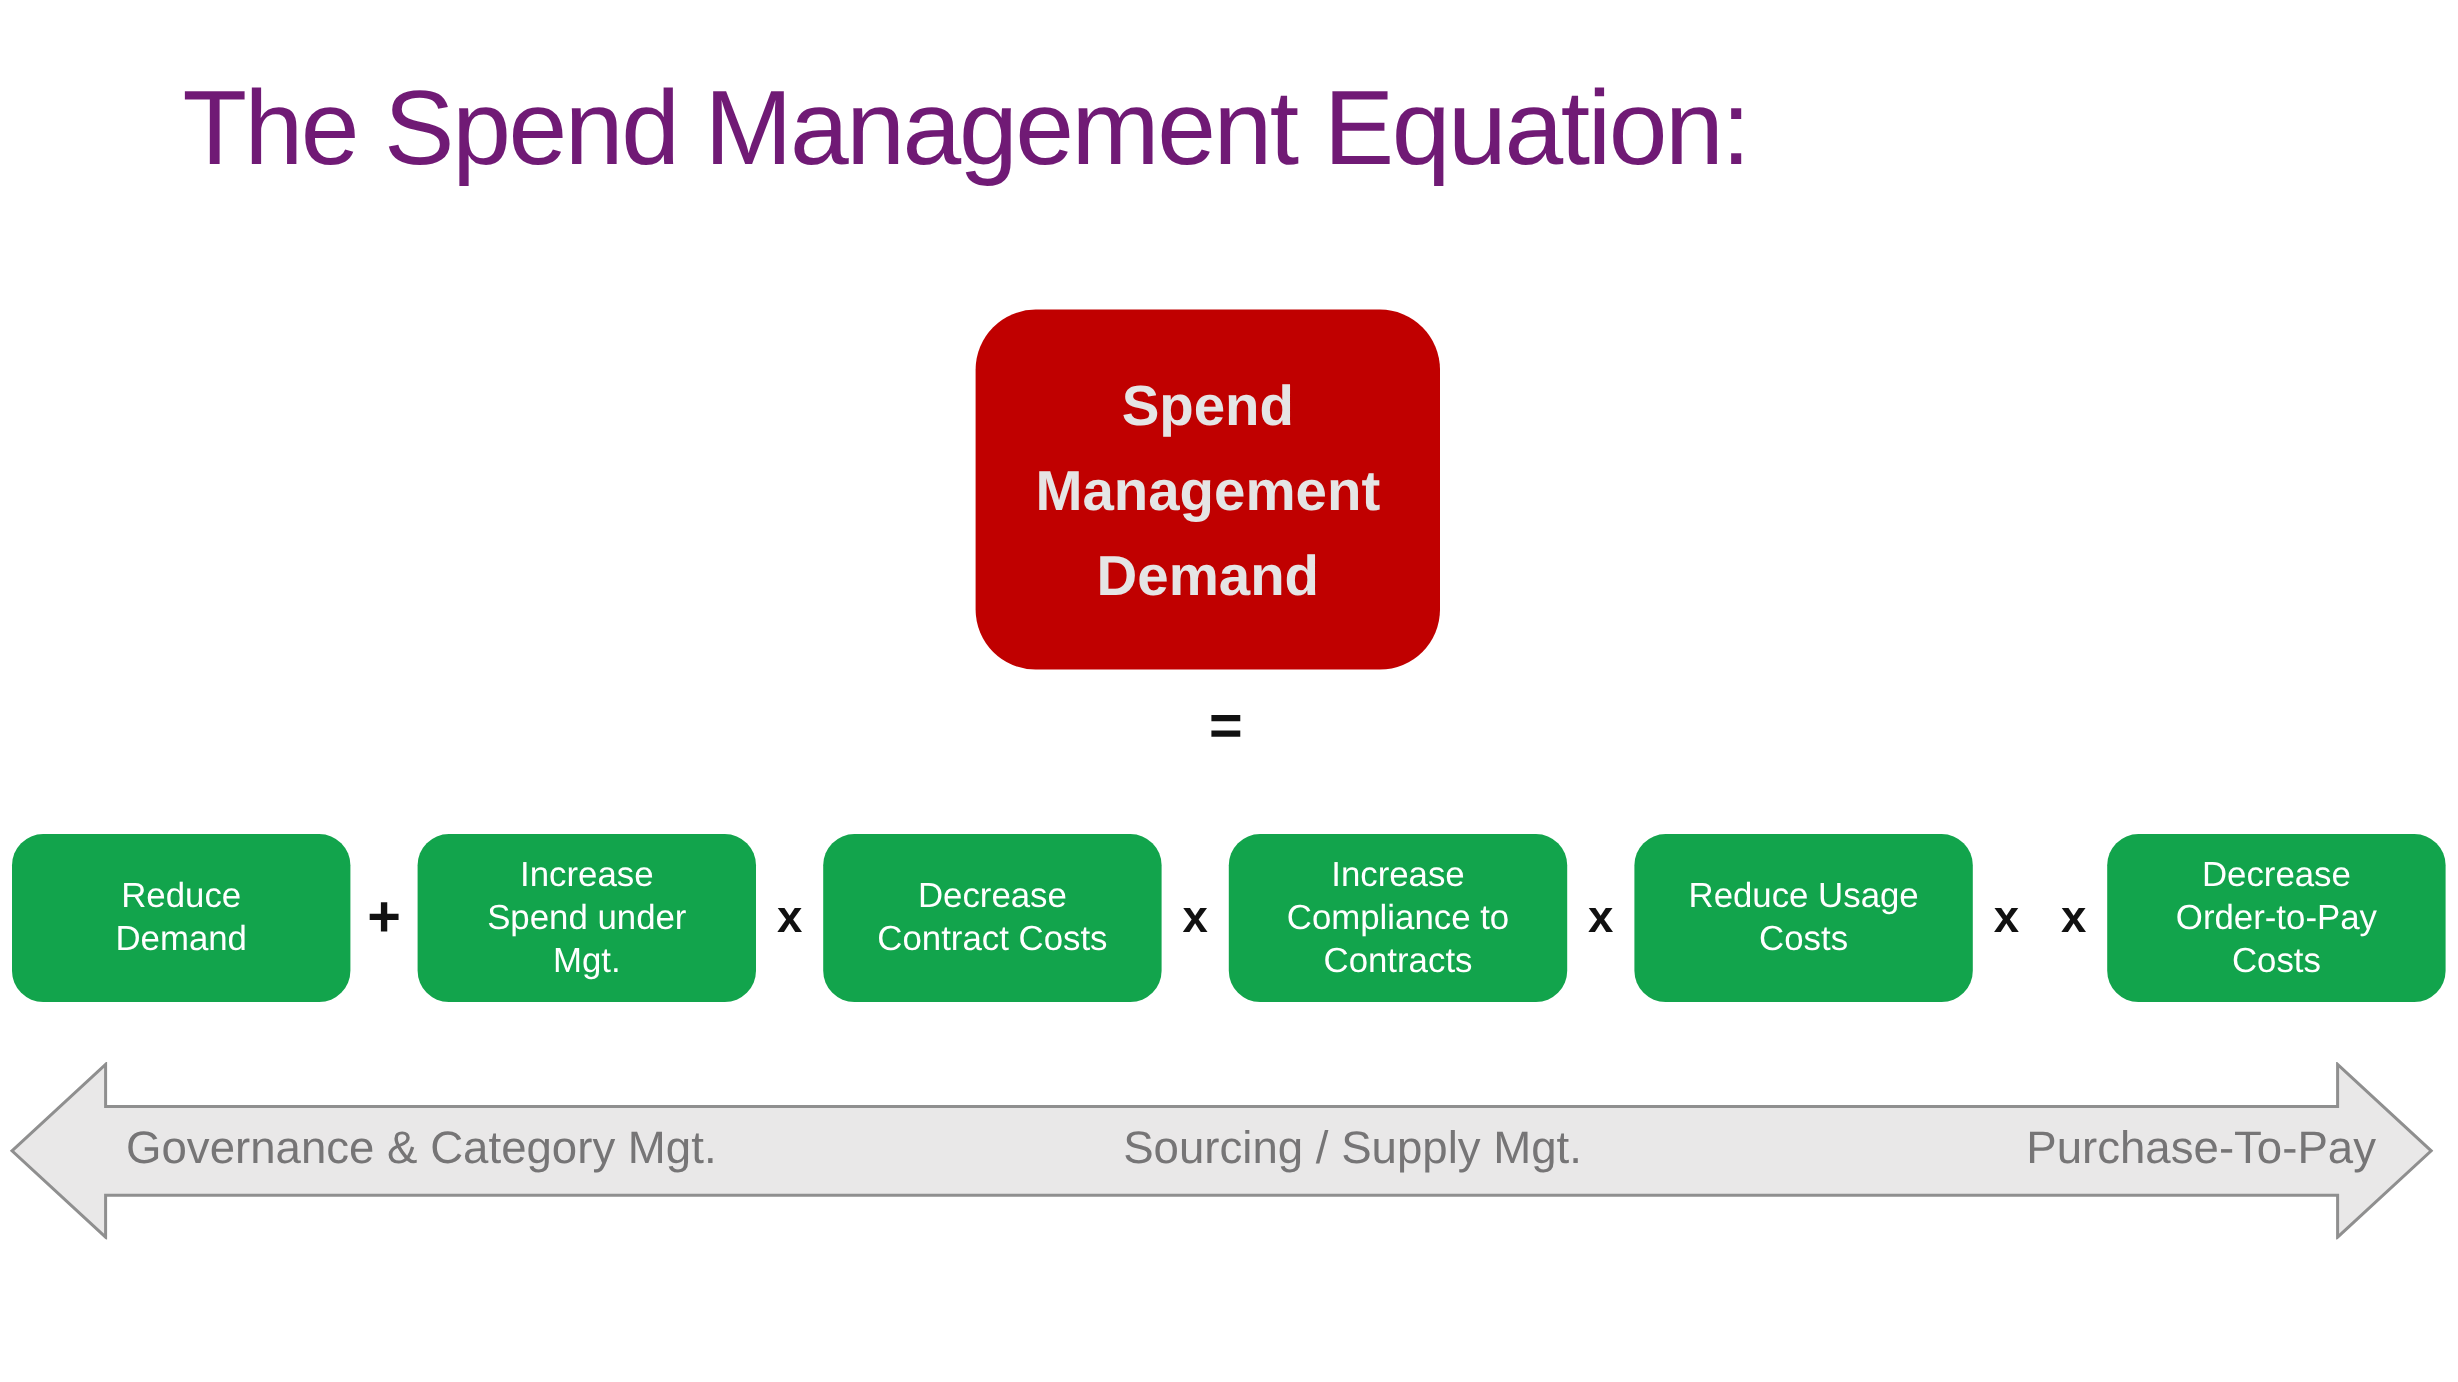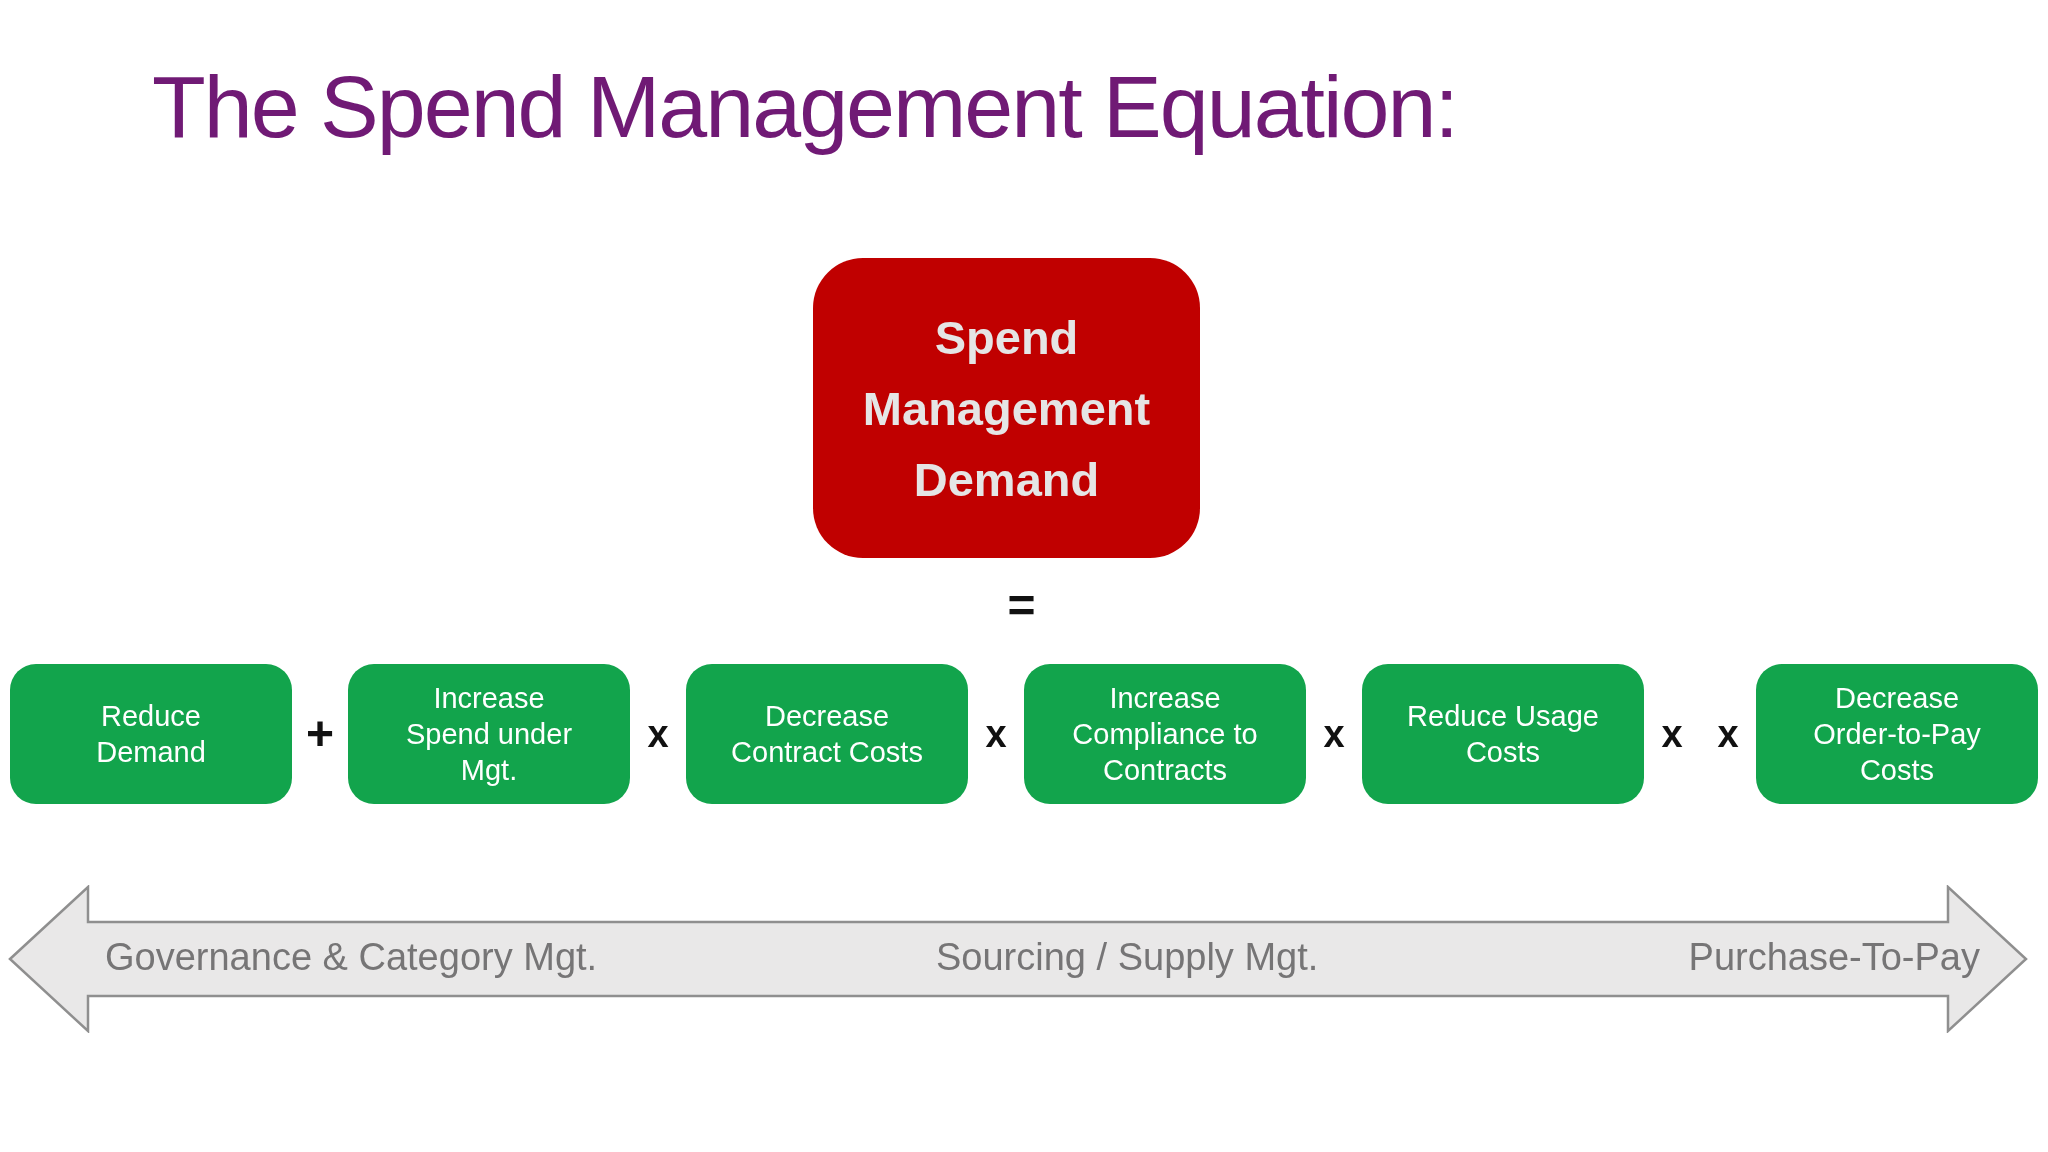--- a/index.html
+++ b/index.html
@@ -38,21 +38,21 @@
     position: absolute;
     left: 813px; top: 578px;
     width: 417px;
     text-align: center;
     font-size: 48px; font-weight: bold;
     color: #111111;
   }
 
   .equation-row {
     position: absolute;
-    left: 10px; top: 664px;
+    left: 10px; top: 695px;
     width: 2028px; height: 140px;
     display: flex;
     align-items: stretch;
   }
   .eq-box {
     flex: 1 1 0;
     background: #12a44c;
     border-radius: 26px;
     display: flex; flex-direction: column;
     align-items: center; justify-content: center;

